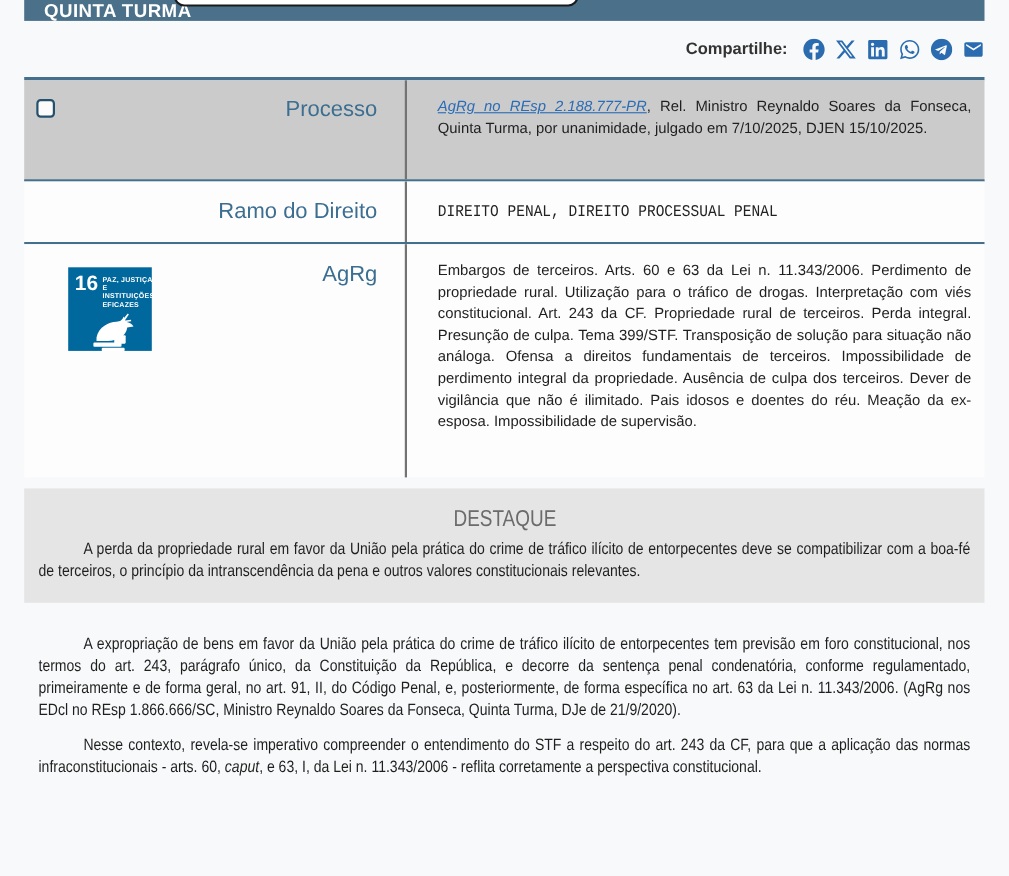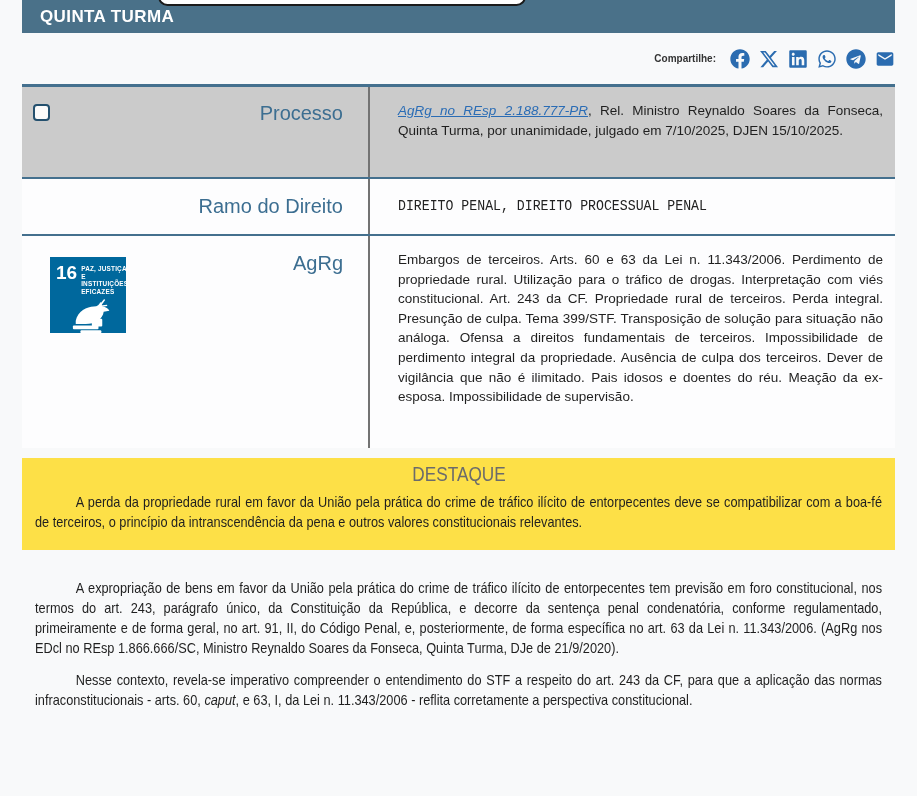--- a/index.html
+++ b/index.html
@@ -1,27 +1,27 @@
 <!DOCTYPE html>
 <html lang="pt-BR"><head>
 <meta charset="utf-8">
 <style>
   * { margin:0; padding:0; box-sizing:border-box; }
   html,body { background:#f8f9fa; }
   body { width:917px; height:796px; overflow:hidden; font-family:"Liberation Sans", sans-serif; }
   .content { margin:0 22px; }
 
   
-  .topbar { position:relative; height:33px; background:#4a7189; display:flex; align-items:center; padding-left:18px; }
+  .topbar { position:relative; height:19px; background:#4a7189; display:flex; align-items:center; padding-left:18px; }
   .topbar-title { color:#ffffff; font-weight:bold; font-size:17px; letter-spacing:.4px; }
   .floating-pill { position:absolute; left:136px; top:-13px; width:368px; height:19px; background:#ffffff; border:2px solid #1b1b1b; border-radius:10px; }
 
   
   .share-row { height:51px; display:flex; align-items:center; justify-content:flex-end; gap:9px; }
-  .share-label { font-weight:bold; font-size:10px; color:#333333; margin-right:5px; }
+  .share-label { font-weight:bold; font-size:15px; color:#333333; margin-right:5px; }
   .share-icon { display:block; cursor:pointer; }
   .share-icon svg { width:20px; height:20px; display:block; }
 
   
   .info-table { border-top:3px solid #44708e; }
   .trow { display:flex; border-bottom:2px solid #44708e; }
   .trow.last { border-bottom:none; }
   .cell-label { flex:0 0 348px; width:348px; border-right:2px solid #737373; text-align:right; padding-right:25px; position:relative; }
   .label-text { color:#3c6e91; font-size:20px; }
   .cell-value { flex:1; padding:14px 12px 14px 28px; font-size:13.5px; line-height:19.6px; text-align:justify; color:#1f1f1f; }
@@ -29,35 +29,35 @@
   .row-processo .cell-label { padding-top:15px; }
   .row-ramo { min-height:57px; background:#fdfdfe; }
   .row-ramo .cell-label { display:flex; align-items:center; justify-content:flex-end; }
   .row-ramo .cell-value { display:flex; align-items:center; padding-top:0; padding-bottom:0; text-align:left;font-family:Liberation Mono, monospace; }
   .row-tema { min-height:212px; background:#fdfdfe; }
   .row-tema .cell-label { padding-top:16px; }
   .checkbox { position:absolute; left:11px; top:17px; width:17px; height:17px; background:#fbfbfb; border:2px solid #24506e; border-radius:4px; cursor:pointer; }
   .proc-link { color:#2a6cb5; text-decoration:underline; cursor:pointer;font-style:italic; }
 
   
-  .sdg { position:absolute; left:28px; top:21px; width:76px; height:76px; background:#00689d; color:#ffffff; text-align:left; padding:6px 5px 4px 6px; }
+  .sdg { position:absolute; left:40px; top:21px; width:76px; height:76px; background:#00689d; color:#ffffff; text-align:left; padding:6px 5px 4px 6px; }
   .sdg-top { display:flex; }
   .sdg-num { font-size:19px; font-weight:bold; line-height:1; }
   .sdg-title { font-size:6.4px; font-weight:bold; line-height:1.2; margin-left:4px; margin-top:2px; letter-spacing:.2px; }
   .sdg-art { display:flex; justify-content:center; margin-top:2px; }
 
   
   .cond-inline { display:inline-block; transform:scaleX(.88); transform-origin:0 50%; font-size:15px; color:#222; }
   .cond-wrap { overflow:hidden; }
   .cond-para { width:117.65%; transform:scaleX(.85); transform-origin:0 0; text-align:justify; text-indent:48px; font-size:15px; line-height:20px; color:#1f1f1f; }
   .sec-title { text-align:center; color:#6b6b6b; font-size:21px; line-height:24px; }
   .sec-title > span { display:inline-block; transform:scaleX(.82); white-space:nowrap; }
 
   
-  .destaque { margin-top:10px; background:#fde047; padding:4px 13px 18px; }
+  .destaque { margin-top:10px; background:#e5e5e5; padding:16px 13px 18px; }
   .destaque .cond-wrap { margin-top:6px; }
   .teor { margin-top:24px; }
   .teor .cond-wrap { margin:28px 13px 0; }
   .teor .cond-wrap + .cond-wrap { margin-top:12px; }
   .italic { font-style:italic; }
 </style>
 </head>
 <body>
 
 <div class="content">

